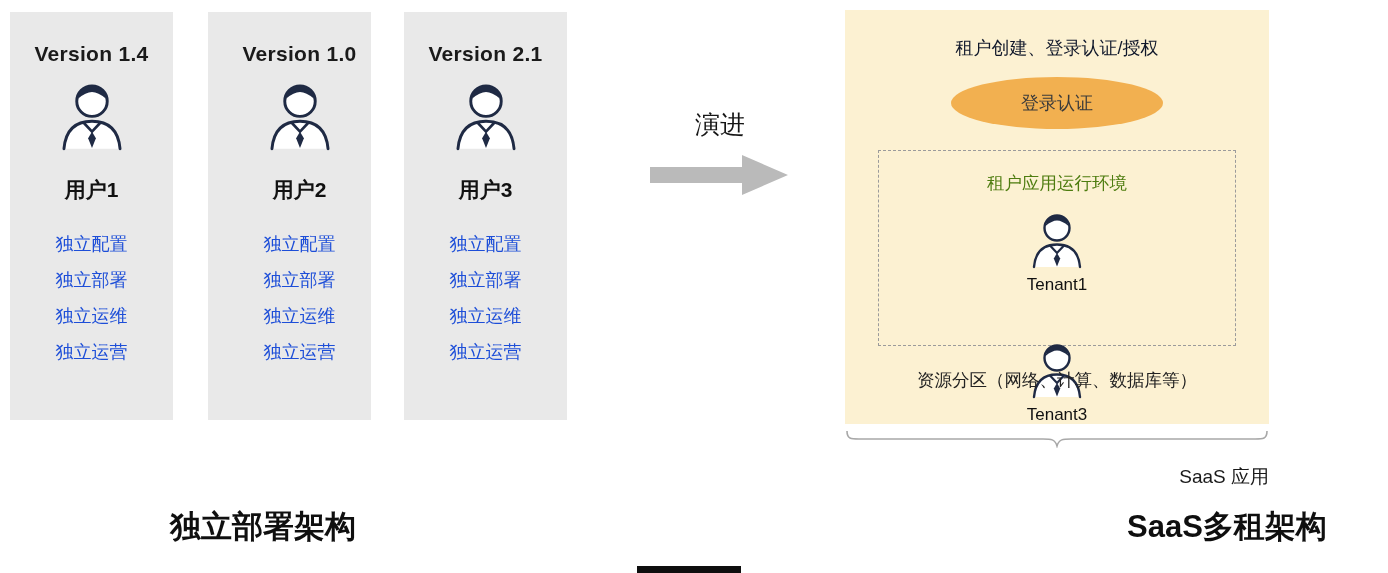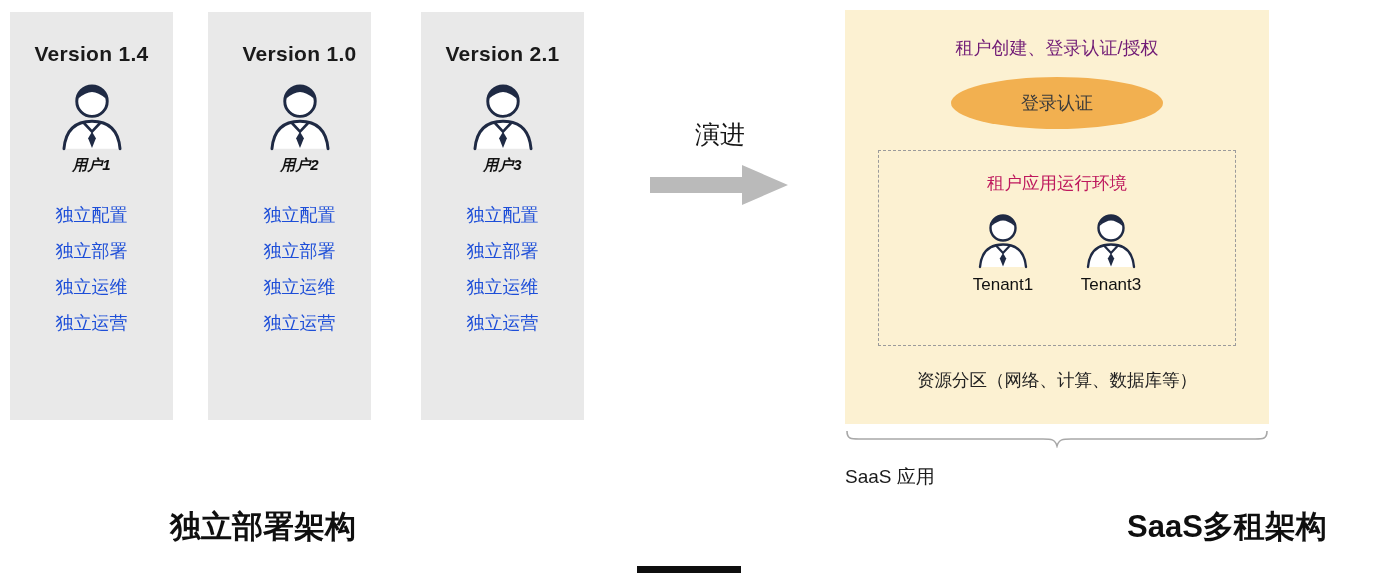--- a/index.html
+++ b/index.html
@@ -9,47 +9,47 @@
     font-family:"Liberation Sans","DejaVu Sans",sans-serif;
     position:relative;
     overflow:hidden;
     color:#222;
   }
 
   
   .col { position:absolute; top:12px; width:163px; height:408px; background:#e9e9e9; text-align:center; }
   .col-1 { left:10px; }
   .col-2 { left:208px;padding-left:20px; }
-  .col-3 { left:421px; }
+  .col-3 { left:404px; }
   .version { margin-top:30px; font-size:21px; font-weight:bold; color:#1a1a1a; letter-spacing:.3px; }
   .person { display:block; }
   .col .person { width:78px; height:78px; margin:12px auto 0; }
-  .user { font-size:15px; font-weight:bold; margin-top:0; color:#111;font-style:italic; }
+  .user { font-size:21px; font-weight:bold; margin-top:20px; color:#111; }
   .items { margin-top:22px; list-style:none; }
   .items li { font-size:18px; line-height:36px; color:#1d4ed8; }
 
   
-  .evolve { position:absolute; left:648px; top:118px; width:144px; text-align:center; }
+  .evolve { position:absolute; left:648px; top:108px; width:144px; text-align:center; }
   .evolve-label { font-size:25px; color:#151515; margin-bottom:12px; }
 
   
   .saas-box { position:absolute; left:845px; top:10px; width:424px; height:414px; background:#fcf1d2; text-align:center; }
-  .auth-label { padding-top:26px; font-size:18px; color:#701a75; }
+  .auth-label { padding-top:26px; font-size:18px; color:#0f172a; }
   .router { width:212px; height:52px; background:#f2b050; border-radius:50%; margin:17px auto 0;
             display:flex; align-items:center; justify-content:center; font-size:18px; color:#3a3a3a; }
   .runtime { width:358px; height:196px; border:1.5px dashed #9b9b9b; margin:21px auto 0; }
-  .runtime-label { margin-top:20px; font-size:17.5px; color:#be185d; }
-  .tenants { display:flex; justify-content:center; gap:44px; margin-top:14px; }
+  .runtime-label { margin-top:20px; font-size:17.5px; color:#4d7c0f; }
+  .tenants { display:flex; justify-content:center; gap:44px; margin-top:14px;flex-direction:column; }
   .tenant { text-align:center; }
   .tenant .person { width:64px; height:64px; margin:0 auto; }
   .tenant-label { font-size:17px; color:#111; margin-top:2px; }
   .resource-label { margin-top:22px; font-size:17.5px; color:#222; }
 
   .brace-wrap { position:absolute; left:845px; top:430px; width:424px; height:18px; }
-  .brace-label { position:absolute; left:845px; top:464px; width:424px; text-align:left; font-size:19px; color:#1a1a1a; }
+  .brace-label { position:absolute; left:845px; top:464px; width:424px; text-align:right; font-size:19px; color:#1a1a1a; }
 
   
   .title-left  { position:absolute; left:170px;  top:506px; font-size:31px; font-weight:bold; color:#0f0f0f; }
   .title-right { position:absolute; left:1127px; top:506px; font-size:31px; font-weight:bold; color:#0f0f0f; }
 
   
   .scrubber { position:absolute; left:637px; top:566px; width:104px; height:7px; background:#0e0e0e; }
 </style>
 </head>
 <body>

